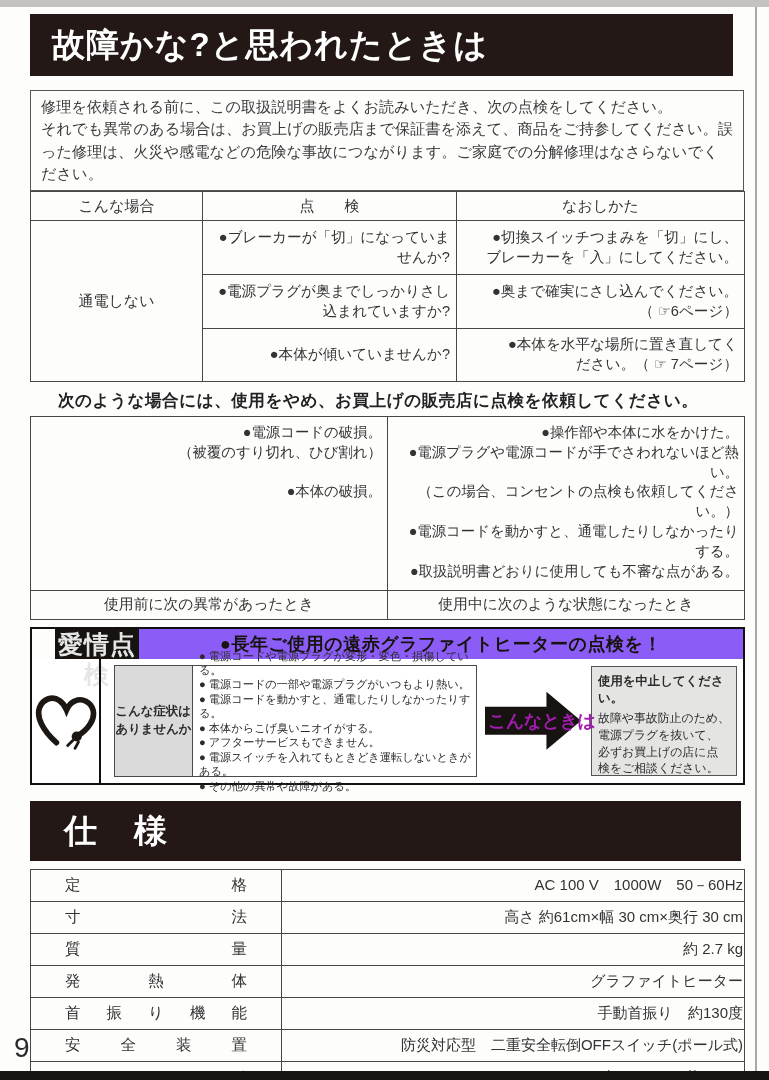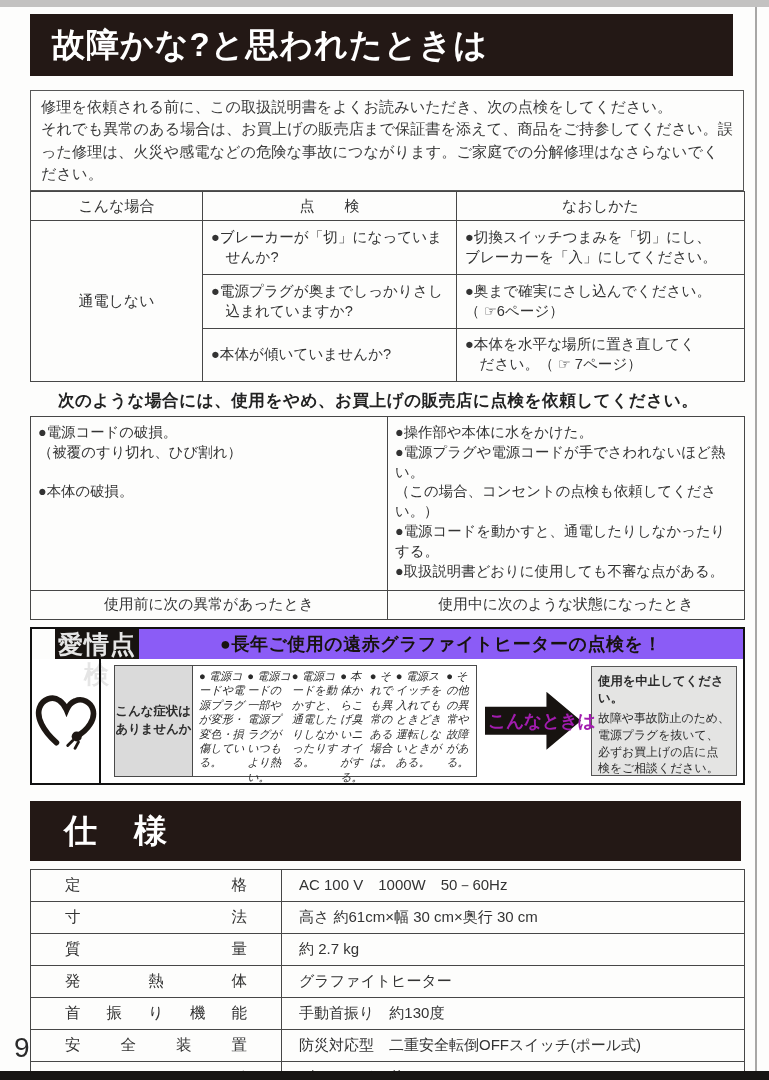--- a/index.html
+++ b/index.html
@@ -20,21 +20,21 @@
   }
   .h-bar.first{height:62px;line-height:62px;font-size:33px;padding-left:22px;width:681px;letter-spacing:1px;}
   .h-bar.second{height:60px;line-height:60px;font-size:33px;padding-left:34px;width:677px;letter-spacing:2px;}
 
   .intro-box{
     margin-top:14px;border:1.5px solid #565656;width:692px;
     padding:5px 10px;font-size:15.2px;line-height:1.47;white-space:pre-line;color:#3a3a3a;
   }
 
   table{border-collapse:collapse;width:715px;table-layout:fixed;}
-  td,th{border:1.5px solid #474747;font-weight:normal;vertical-align:middle;}
+  td,th{border:1.5px solid #474747;font-weight:normal;vertical-align:middle;text-align:right;}
   .t1{margin-top:0;}
   .t1 th{height:26px;font-size:15px;text-align:center;color:#333;}
   .t1 .cell{font-size:14.6px;line-height:1.35;padding:6px 6px 6px 8px;vertical-align:middle;white-space:pre-line;color:#333;}
   .t1 .case{text-align:center;font-size:15px;color:#333;}
   .notice{
     margin:8px 0 4px 0;padding-left:28px;font-size:16.6px;font-weight:bold;color:#222;letter-spacing:0.5px;
   }
   .t2 th{height:26px;font-size:14.8px;text-align:center;color:#333;}
   .t2 .cell{font-size:14.4px;line-height:1.38;padding:6px 5px 8px 7px;vertical-align:top;white-space:pre-line;color:#333;}
 
@@ -45,22 +45,22 @@
   .aijo-body{display:flex;height:124px;background:#fff;}
   .heart-cell{width:80px;border-right:2px solid #111;display:flex;align-items:center;justify-content:center;}
   .aijo-main{flex:1;display:flex;align-items:stretch;padding:6px 6px 6px 13px;}
   .symptom-label{
     width:77px;background:#dadada;border:1.5px solid #4a4a4a;
     display:flex;align-items:center;justify-content:center;
     font-size:12.4px;line-height:1.45;white-space:pre-line;color:#2b2b2b;font-weight:bold;
   }
   .symptom-list{
     width:273px;border:1.5px solid #4a4a4a;border-left:none;
-    padding:3px 4px 3px 6px;display:flex;justify-content:center;
-    font-size:11.2px;line-height:1.29;color:#2b2b2b;font-style:italic;
+    padding:3px 4px 3px 6px;display:flex;flex-direction:column;justify-content:center;
+    font-size:11.2px;line-height:1.29;color:#2b2b2b;
   }
   .arrow-wrap{width:96px;margin-left:8px;position:relative;display:flex;align-items:center;}
   .arrow-shape{
     width:96px;height:58px;background:#171310;
     clip-path:polygon(0 26%,64% 26%,64% 0,100% 50%,64% 100%,64% 74%,0 74%);
     position:relative;
   }
   .arrow-text{
     position:absolute;left:3px;top:50%;transform:translateY(-50%);
     color:#a21caf;font-weight:bold;font-size:18px;letter-spacing:-0.5px;white-space:nowrap;
@@ -165,21 +165,21 @@
         </span>
       </div>
       <div class="aijo-main">
         <div class="symptom-label">こんな症状は
 ありませんか</div>
         <div class="symptom-list">
           <div>● 電源コードや電源プラグが変形・変色・損傷している。</div>
           <div>● 電源コードの一部や電源プラグがいつもより熱い。</div>
           <div>● 電源コードを動かすと、通電したりしなかったりする。</div>
           <div>● 本体からこげ臭いニオイがする。</div>
-          <div>● それでも異常のある場合は。</div>
+          <div>● アフターサービスもできません。</div>
           <div>● 電源スイッチを入れてもときどき運転しないときがある。</div>
           <div>● その他の異常や故障がある。</div>
         </div>
         <div class="arrow-wrap">
           <div class="arrow-shape"></div>
           <span class="arrow-text">こんなときは</span>
         </div>
         <div class="action-box">
           <div class="action-title">使用を中止してください。</div>
           <div class="action-body">故障や事故防止のため、電源プラグを抜いて、

